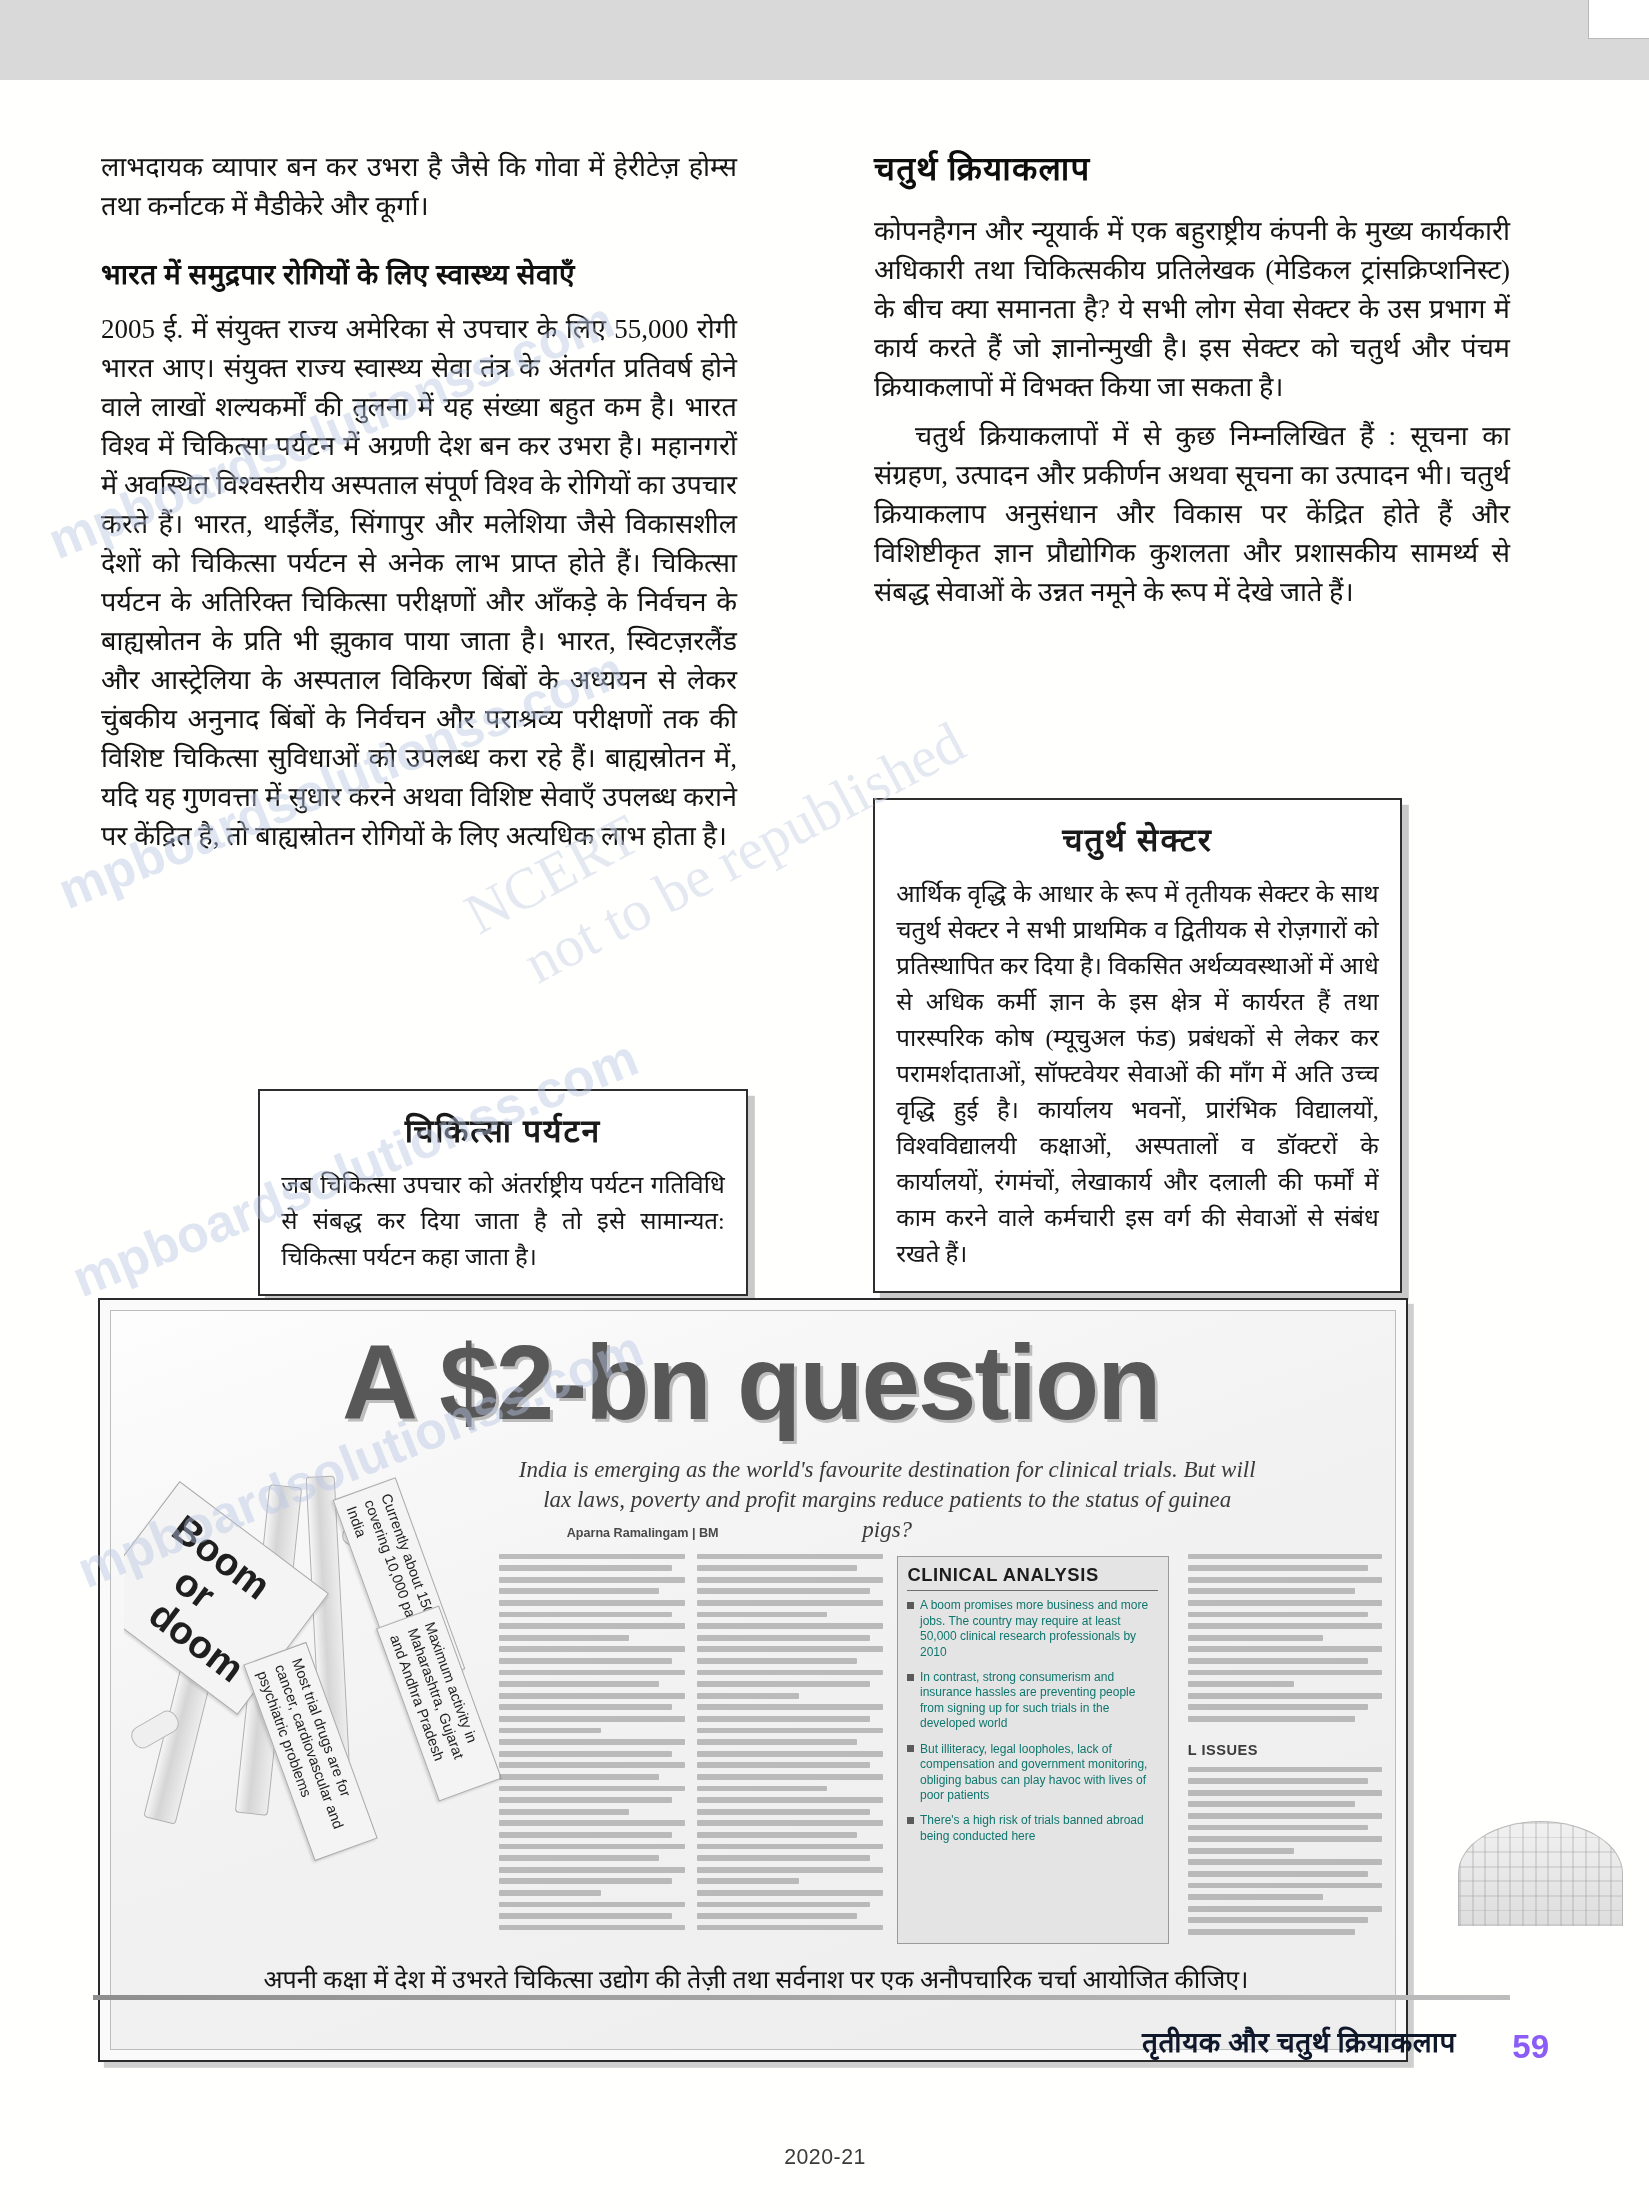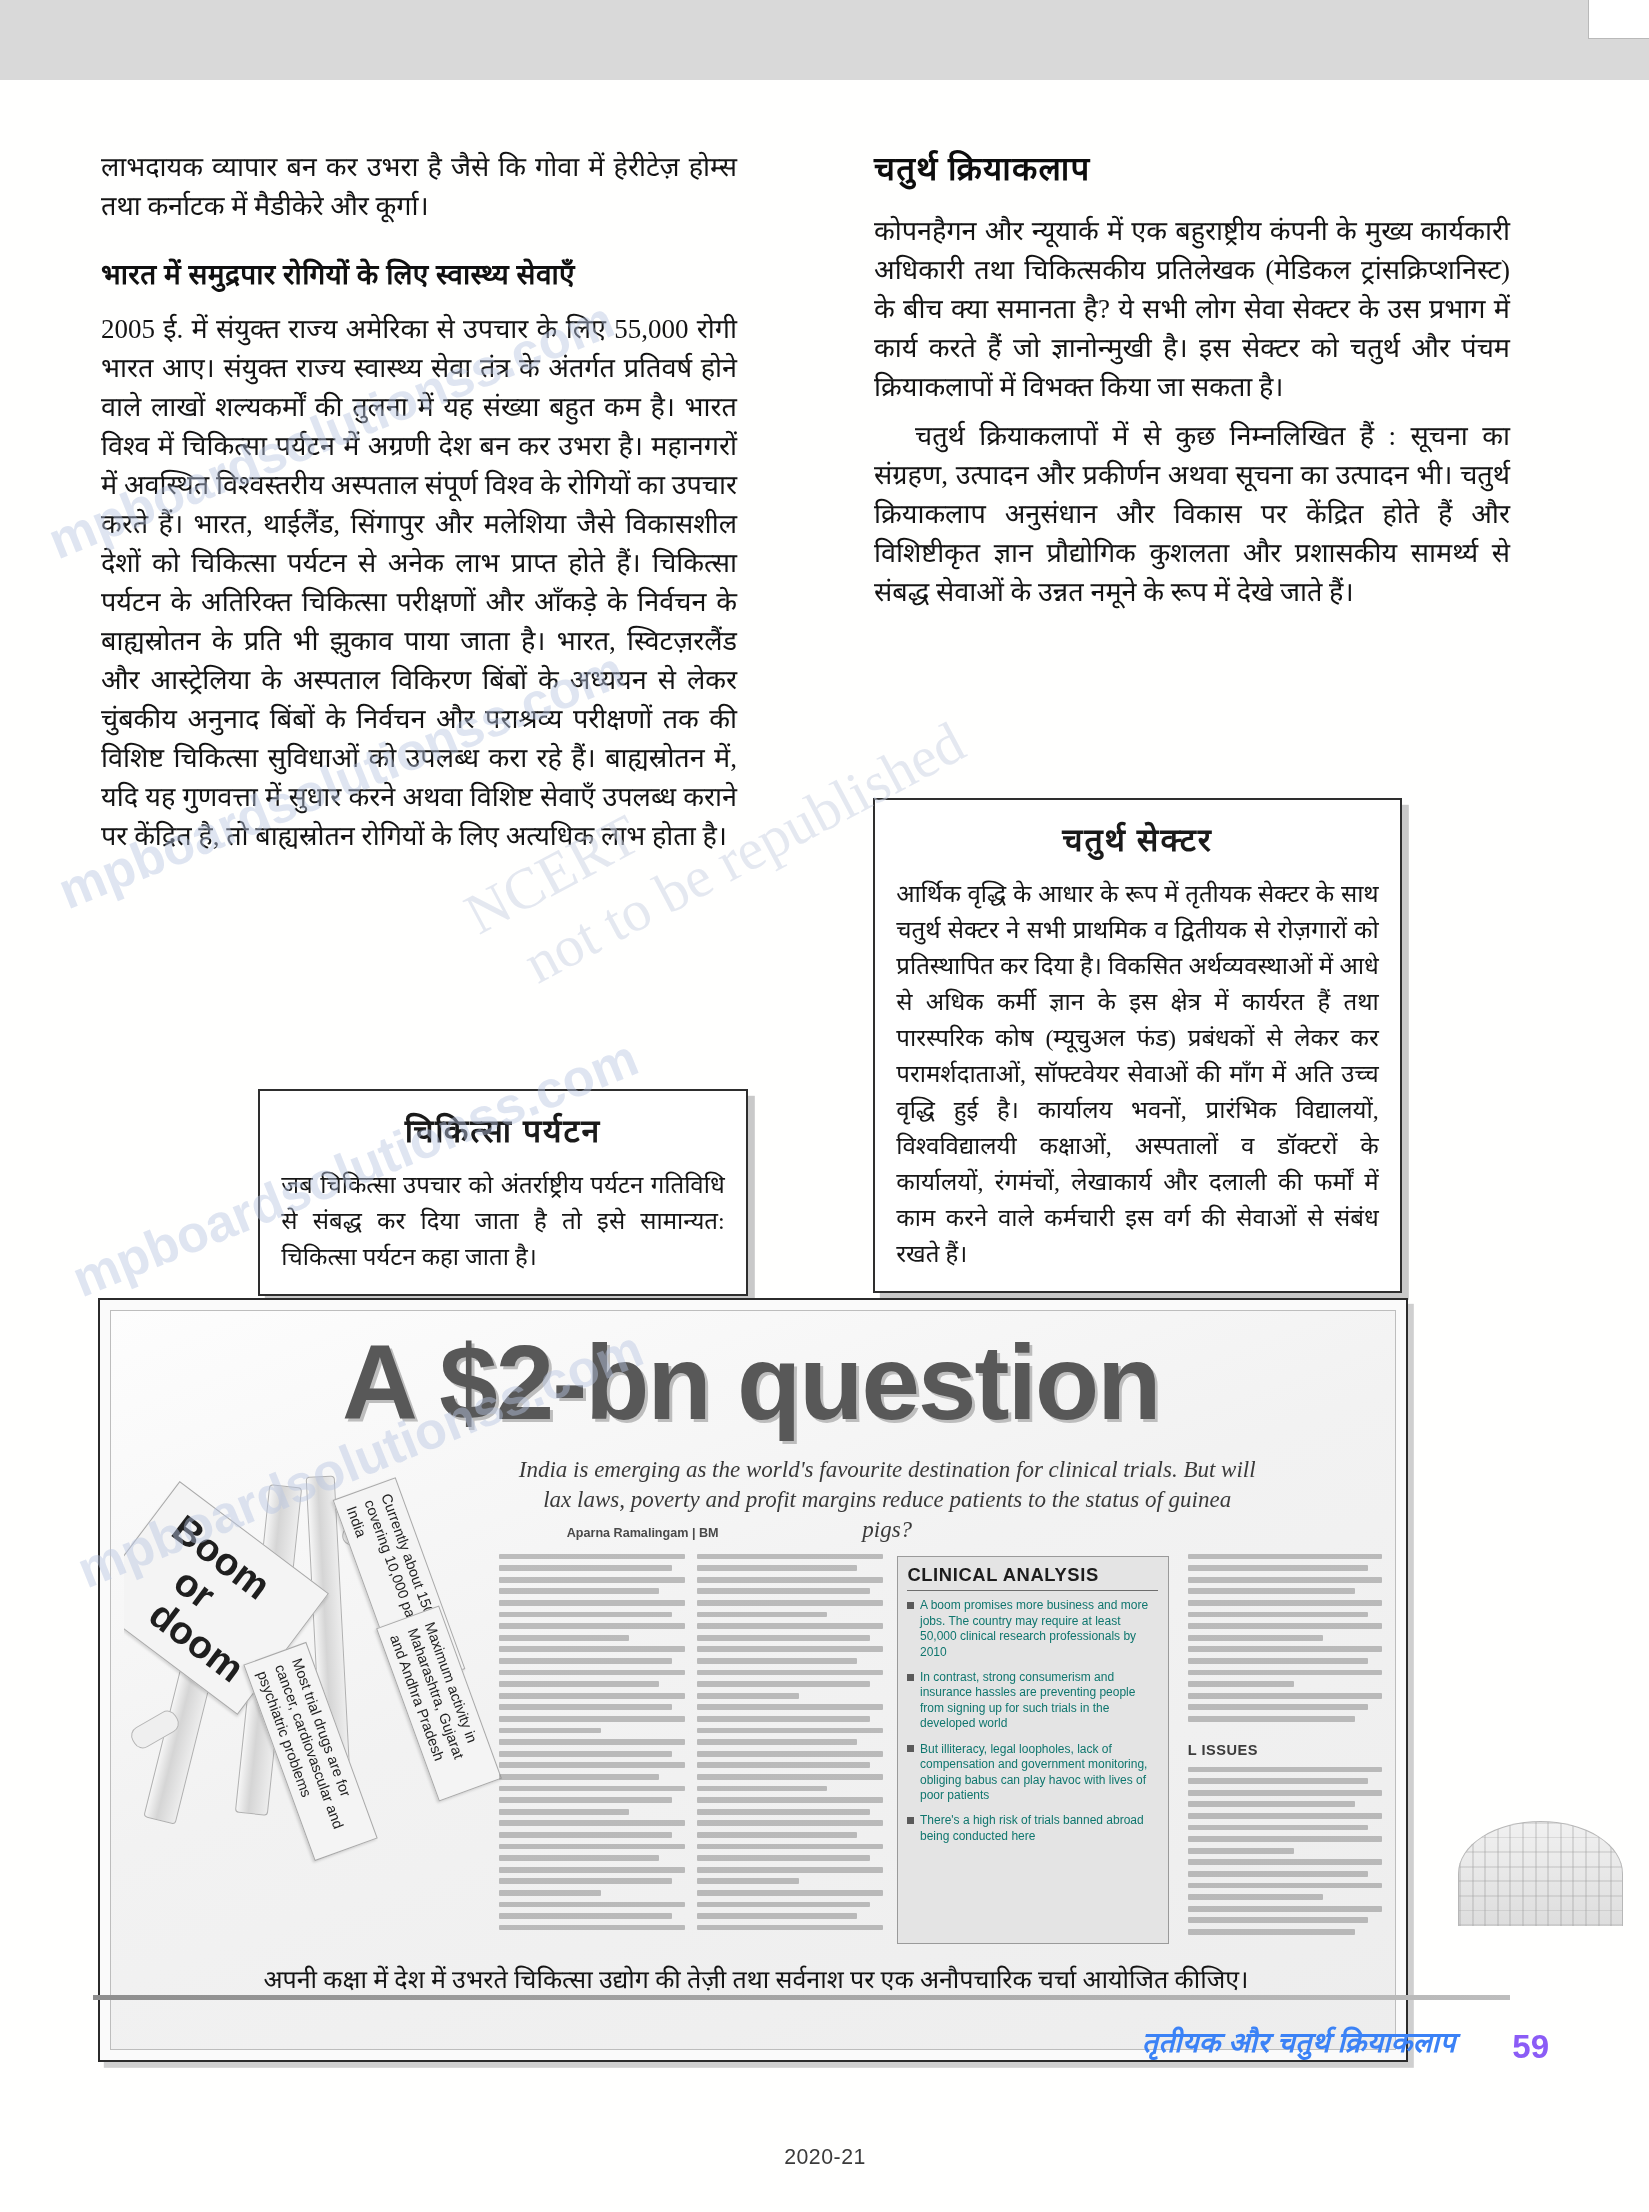--- a/index.html
+++ b/index.html
@@ -343,23 +343,22 @@
   .foot-rule {
     position:absolute;
     left:93px; bottom:213px;
     width:1417px; height:4.9px;
     background:linear-gradient(90deg,#8e8e8e,#bdbdbd);
   }
   .foot-title {
     position:absolute;
     right:194px; bottom:153px;
     font-size:28px;
-    font-style:italic;
-    font-weight:bold;
-    color:#3b82f6;
+    font-weight:bold;
+    color:#0f172a;
     letter-spacing:0.5px;
   }
   .foot-page {
     position:absolute;
     right:101px; bottom:147px;
     font-family:"Liberation Sans", sans-serif;
     font-size:33px;
     font-weight:bold;
     color:#8b5cf6;
   }

